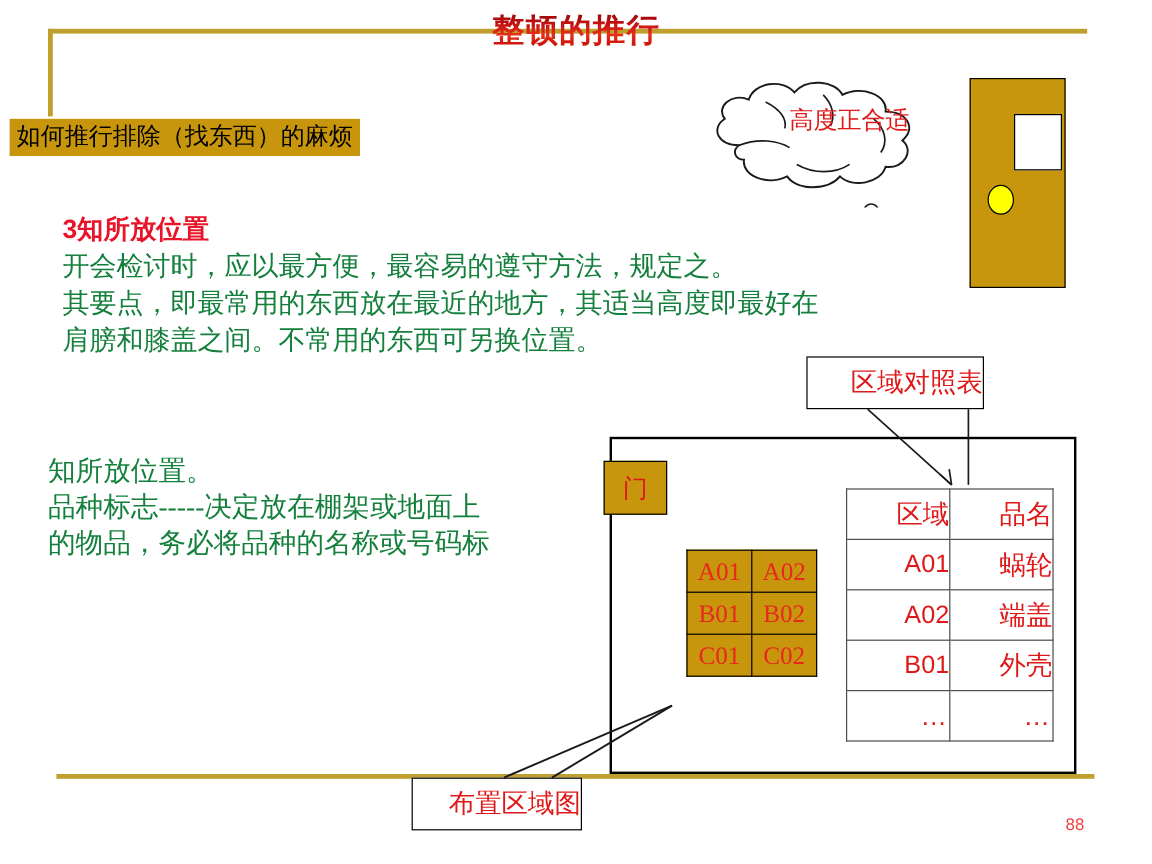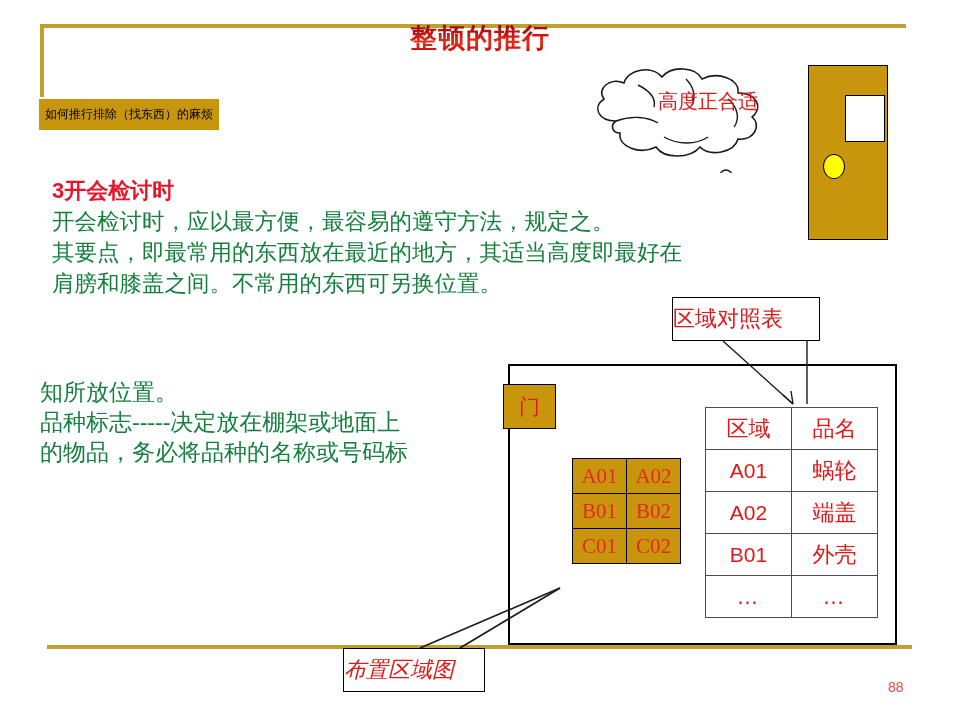--- a/index.html
+++ b/index.html
@@ -54,33 +54,32 @@
     font-family: "Liberation Serif", "DejaVu Serif", serif;
     font-weight: bold;
     font-size: 27px;
     letter-spacing: 1px;
     color: #c00000;
     background: linear-gradient(180deg, #8c0000 0%, #c81414 38%, #e53019 62%, #c00000 100%);
     -webkit-background-clip: text;
     background-clip: text;
     -webkit-text-fill-color: transparent;
     line-height: 34px;
-    margin-top: 13px;
   }
 
   
   .subtitle-bar {
     position: absolute;
-    left: 39px;
+    left: 8px;
     top: 99px;
     padding: 2px 6px 3px 6px;
     background: #c8960c;
     color: #000000;
     font-family: "Liberation Serif", "DejaVu Serif", serif;
-    font-size: 12px;
+    font-size: 20px;
     font-weight: normal;
     line-height: 26px;
     white-space: nowrap;
   }
 
   
   .block { position: absolute; }
   .block-heading {
     color: #e8142a;
     font-weight: bold;
@@ -205,59 +204,58 @@
     top: 407px;
     border-collapse: collapse;
     background: #ffffff;
   }
   .ref-table td {
     width: 85px;
     height: 41px;
     border: 1px solid #4d4d4d;
     color: #e01818;
     font-size: 22px;
-    text-align: center;
+    text-align: right;
     vertical-align: middle;
     padding: 0;
   }
   .ref-table td.code {
     font-family: "Liberation Sans", "DejaVu Sans", sans-serif;
     font-size: 21px;
   }
   .ref-table td.dots {
     font-family: "Liberation Sans", "DejaVu Sans", sans-serif;
     letter-spacing: 2px;
   }
 
   
   .callout {
     position: absolute;
     border: 1px solid #000000;
     background: #ffffff;
     color: #e01818;
-    text-align: left;
+    text-align: right;
     box-sizing: border-box;
     white-space: nowrap;
   }
   #callout-ref {
     left: 672px;
     top: 297px;
     width: 148px;
     height: 44px;
     font-size: 22px;
     line-height: 42px;
   }
   #callout-layout {
     left: 343px;
     top: 648px;
     width: 142px;
     height: 44px;
     font-size: 22px;
     line-height: 42px;
-    font-style: italic;
   }
 
   
   .overlay {
     position: absolute;
     left: 0; top: 0;
     width: 960px; height: 720px;
     pointer-events: none;
   }
 
@@ -357,21 +355,21 @@
     <line x1="723" y1="341" x2="793" y2="404" stroke="#1a1a1a" stroke-width="1.4"></line>
     <path d="M793,404 L783,395 M793,404 L791,391" stroke="#1a1a1a" stroke-width="1.4" fill="none"></path>
     <line x1="807" y1="341" x2="807" y2="404" stroke="#1a1a1a" stroke-width="1.4"></line>
 
     <line x1="420" y1="648" x2="560" y2="588" stroke="#1a1a1a" stroke-width="1.6"></line>
     <line x1="460" y1="648" x2="560" y2="588" stroke="#1a1a1a" stroke-width="1.6"></line>
   </svg>
 
   <div class="block" id="block3">
     <div class="block-heading">
-      <span class="num">3</span><span>开会检讨时</span>
+      <span class="num">3</span><span>知所放位置</span>
     </div>
     <div class="block-line">开会检讨时，应以最方便，最容易的遵守方法，规定之。</div>
     <div class="block-line">其要点，即最常用的东西放在最近的地方，其适当高度即最好在</div>
     <div class="block-line">肩膀和膝盖之间。不常用的东西可另换位置。</div>
   </div>
 
   <div class="block" id="block4">
     <div class="block-line">知所放位置。</div>
     <div class="block-line">品种标志-----决定放在棚架或地面上</div>
     <div class="block-line">的物品，务必将品种的名称或号码标</div>

